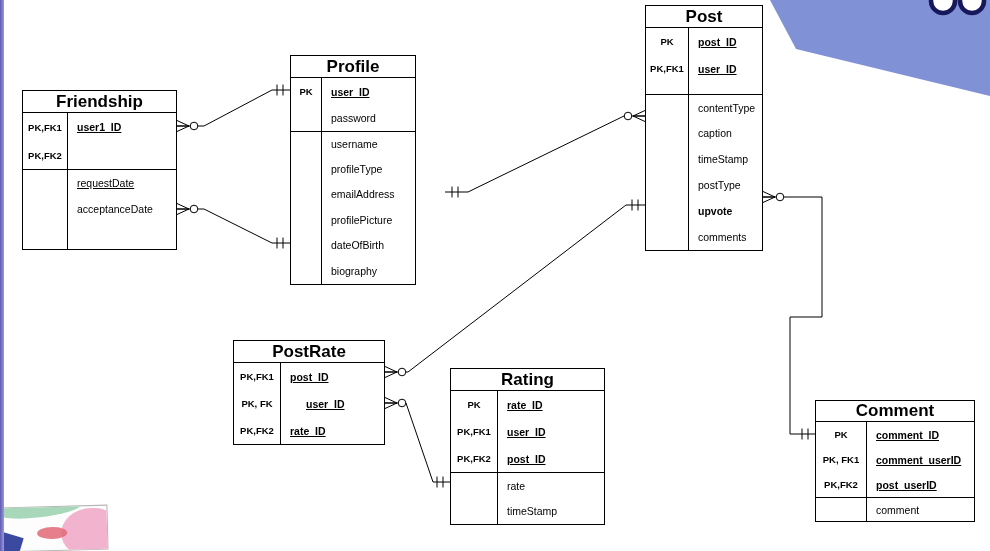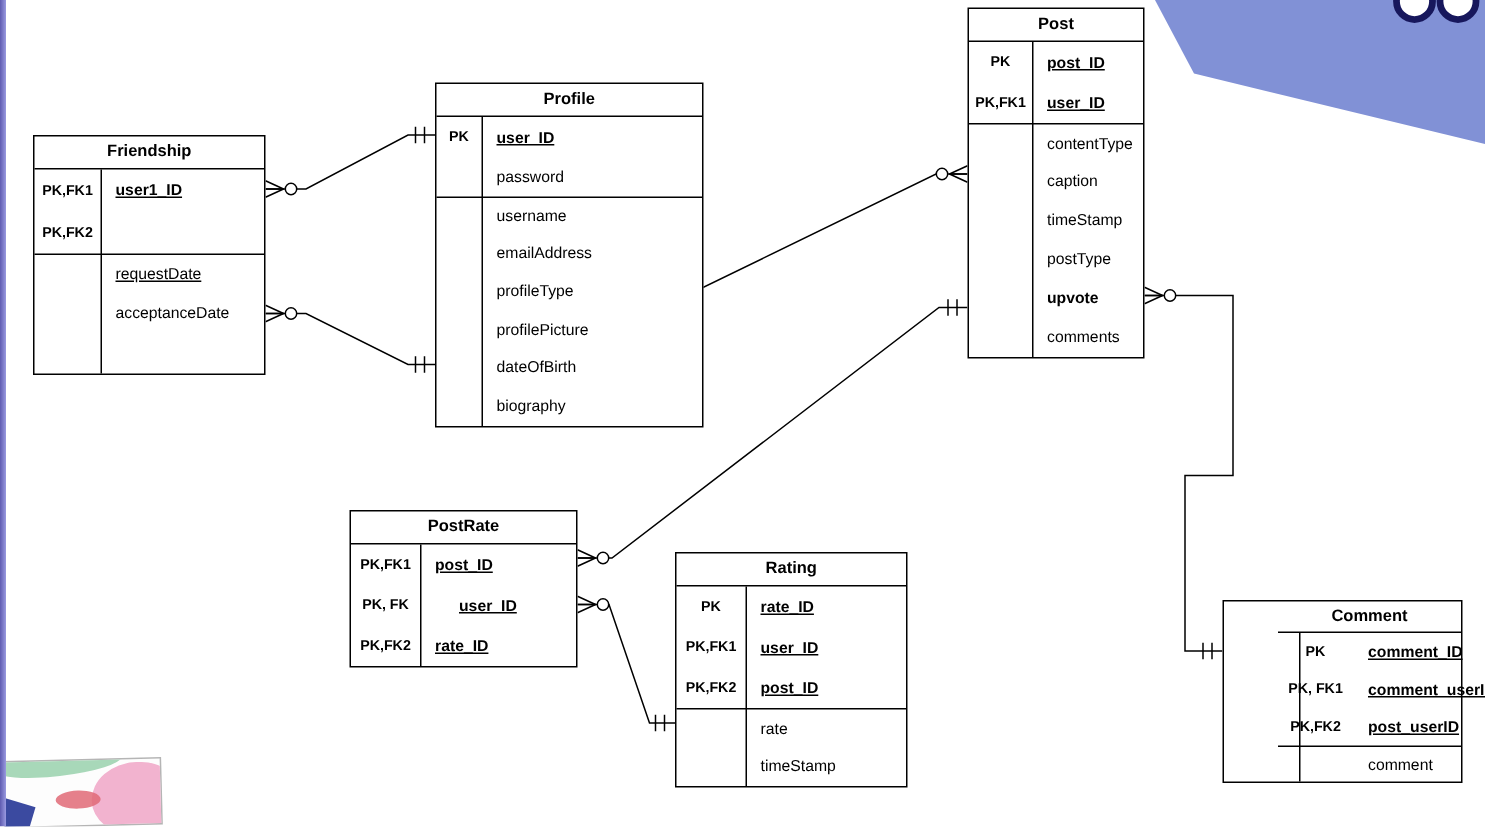--- a/index.html
+++ b/index.html
@@ -15,21 +15,21 @@
   .logo-circle { fill:#ffffff; stroke:var(--logo-outline); stroke-width:4.5px; }
 
   
   #wires { position:absolute; left:0; top:0; width:990px; height:551px; z-index:1; pointer-events:none; }
   #wires polyline, #wires line { stroke:#000; stroke-width:1; fill:none; }
   #wires circle { stroke:#000; stroke-width:1; fill:#fff; }
 
   
   .entity { position:absolute; background:#fff; border:1px solid #000; z-index:2;
             font-size:10.5px; color:#000; }
-  .etitle { font-weight:bold; font-size:11px; text-align:center; border-bottom:1px solid #000;
+  .etitle { font-weight:bold; font-size:17px; text-align:center; border-bottom:1px solid #000;
             overflow:hidden; white-space:nowrap; }
   .erow  { display:flex; align-items:stretch; }
   .sep   { border-top:1px solid #000; }
   .pcell { flex:0 0 auto; display:flex; align-items:center; justify-content:center;
            font-weight:bold; font-size:9.5px; text-align:center; white-space:nowrap; }
   .acell { flex:1 1 auto; display:flex; align-items:center; padding-left:10px; white-space:nowrap; }
   .keyattr { font-weight:bold; text-decoration:underline; }
   .vdiv  { position:absolute; width:1px; background:#000; bottom:0; }
 
   
@@ -141,41 +141,41 @@
         </div>
         <div class="erow" style="height: 26.5px;">
           <div class="pcell" style="width: 44px;"></div>
           <div class="acell">acceptanceDate</div>
         </div>
         <div class="erow" style="height: 26.5px;">
           <div class="pcell" style="width: 44px;"></div>
         </div>
         <div class="vdiv" style="left: 44px; top: 22px;"></div>
       </div>
-      <div class="entity" style="left: 290px; top: 55px; width: 179px;">
+      <div class="entity" style="left: 290px; top: 55px; width: 126px;">
         <div class="etitle" style="height: 22px; line-height: 21px;">Profile</div>
         <div class="erow keyrow" style="height: 27px;">
           <div class="pcell" style="width: 30px;">PK</div>
           <div class="acell keyattr">user_ID</div>
         </div>
         <div class="erow" style="height: 25.5px;">
           <div class="pcell" style="width: 30px;"></div>
           <div class="acell">password</div>
         </div>
         <div class="erow sep" style="height: 25.5px;">
           <div class="pcell" style="width: 30px;"></div>
           <div class="acell">username</div>
         </div>
         <div class="erow" style="height: 25.5px;">
           <div class="pcell" style="width: 30px;"></div>
+          <div class="acell">profileType</div>
+        </div>
+        <div class="erow" style="height: 25.5px;">
+          <div class="pcell" style="width: 30px;"></div>
           <div class="acell">emailAddress</div>
-        </div>
-        <div class="erow" style="height: 25.5px;">
-          <div class="pcell" style="width: 30px;"></div>
-          <div class="acell">profileType</div>
         </div>
         <div class="erow" style="height: 25.5px;">
           <div class="pcell" style="width: 30px;"></div>
           <div class="acell">profilePicture</div>
         </div>
         <div class="erow" style="height: 25.5px;">
           <div class="pcell" style="width: 30px;"></div>
           <div class="acell">dateOfBirth</div>
         </div>
         <div class="erow" style="height: 25.5px;">
@@ -187,21 +187,21 @@
       <div class="entity" style="left: 645px; top: 5px; width: 118px;">
         <div class="etitle" style="height: 22px; line-height: 21px;">Post</div>
         <div class="erow keyrow" style="height: 27px;">
           <div class="pcell" style="width: 42px;">PK</div>
           <div class="acell keyattr">post_ID</div>
         </div>
         <div class="erow keyrow" style="height: 27px;">
           <div class="pcell" style="width: 42px;">PK,FK1</div>
           <div class="acell keyattr">user_ID</div>
         </div>
-        <div class="erow sep" style="height: 26px;">
+        <div class="erow sep" style="height: 26px; margin-top: 12px;">
           <div class="pcell" style="width: 42px;"></div>
           <div class="acell">contentType</div>
         </div>
         <div class="erow" style="height: 26px;">
           <div class="pcell" style="width: 42px;"></div>
           <div class="acell">caption</div>
         </div>
         <div class="erow" style="height: 26px;">
           <div class="pcell" style="width: 42px;"></div>
           <div class="acell">timeStamp</div>
@@ -253,21 +253,21 @@
         <div class="erow sep" style="height: 26px;">
           <div class="pcell" style="width: 46px;"></div>
           <div class="acell">rate</div>
         </div>
         <div class="erow" style="height: 26px;">
           <div class="pcell" style="width: 46px;"></div>
           <div class="acell">timeStamp</div>
         </div>
         <div class="vdiv" style="left: 46px; top: 22px;"></div>
       </div>
-      <div class="entity" style="left: 815px; top: 400px; width: 160px; padding-left: 36px;">
+      <div class="entity" style="left: 815px; top: 400px; width: 160px;">
         <div class="etitle" style="height: 21px; line-height: 20px;">Comment</div>
         <div class="erow keyrow" style="height: 25px;">
           <div class="pcell" style="width: 50px;">PK</div>
           <div class="acell keyattr">comment_ID</div>
         </div>
         <div class="erow keyrow" style="height: 25px;">
           <div class="pcell" style="width: 50px;">PK, FK1</div>
           <div class="acell keyattr">comment_userID</div>
         </div>
         <div class="erow keyrow" style="height: 25px;">

